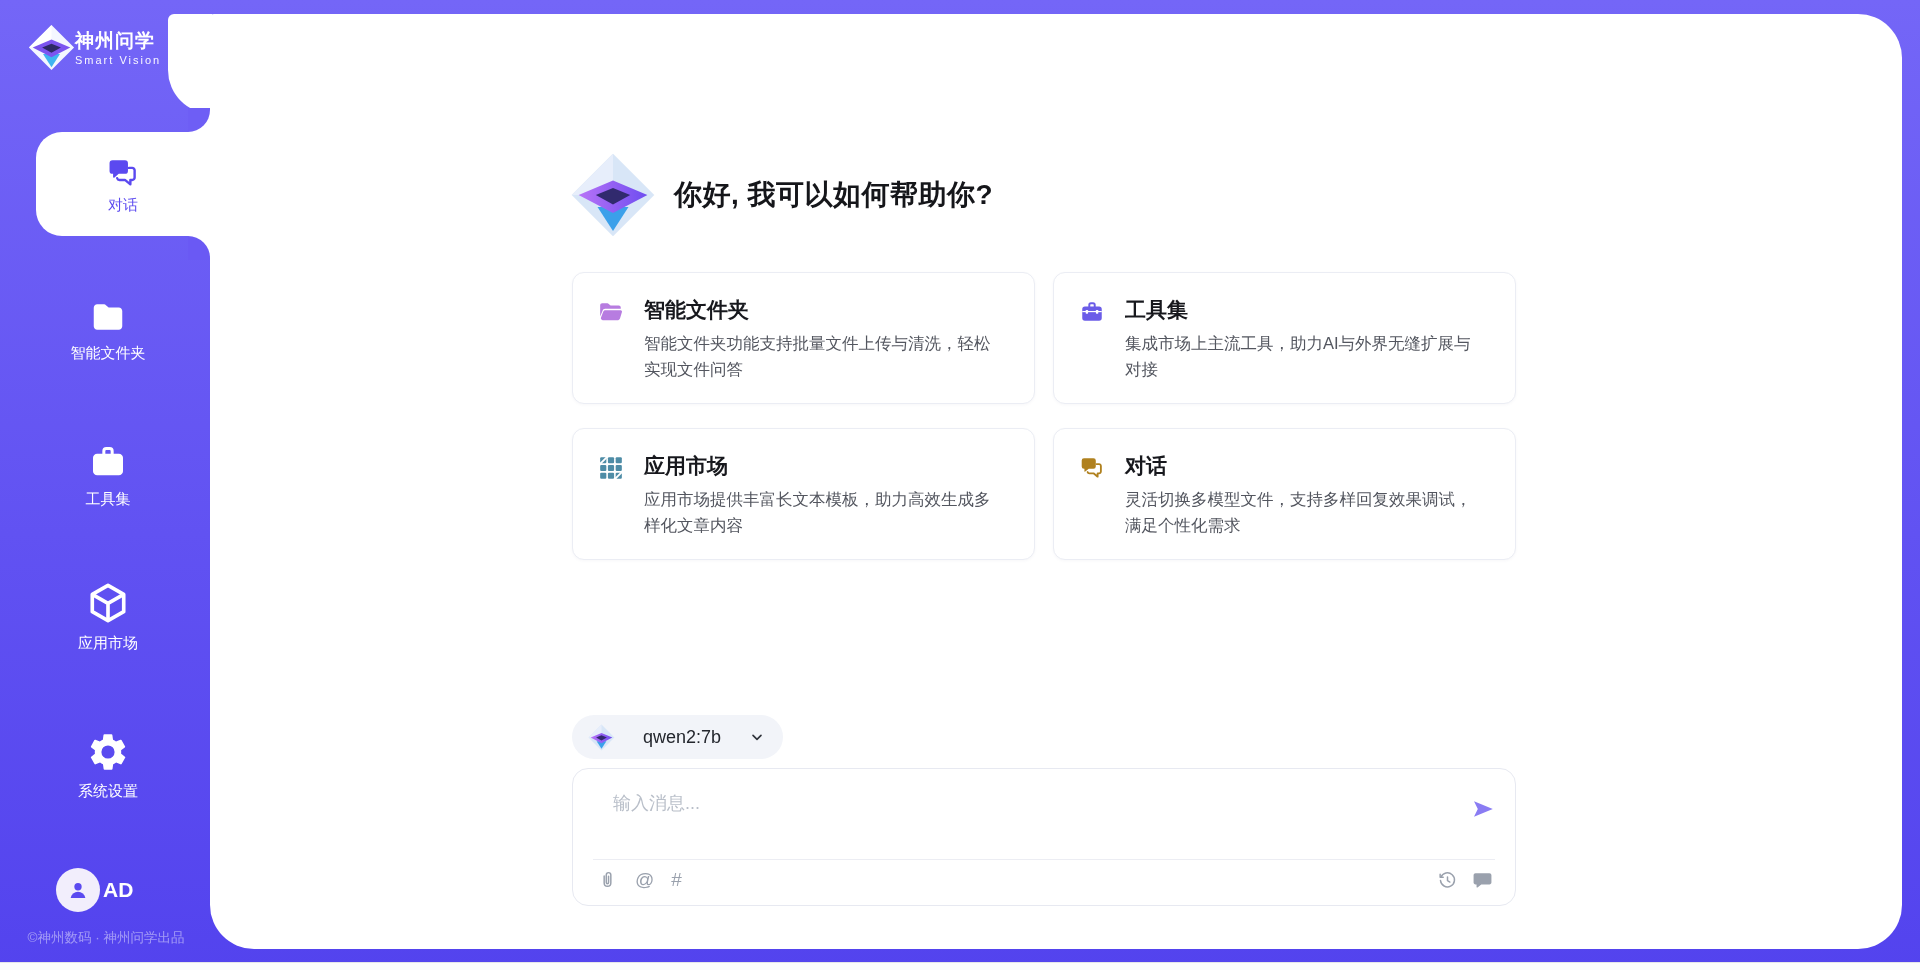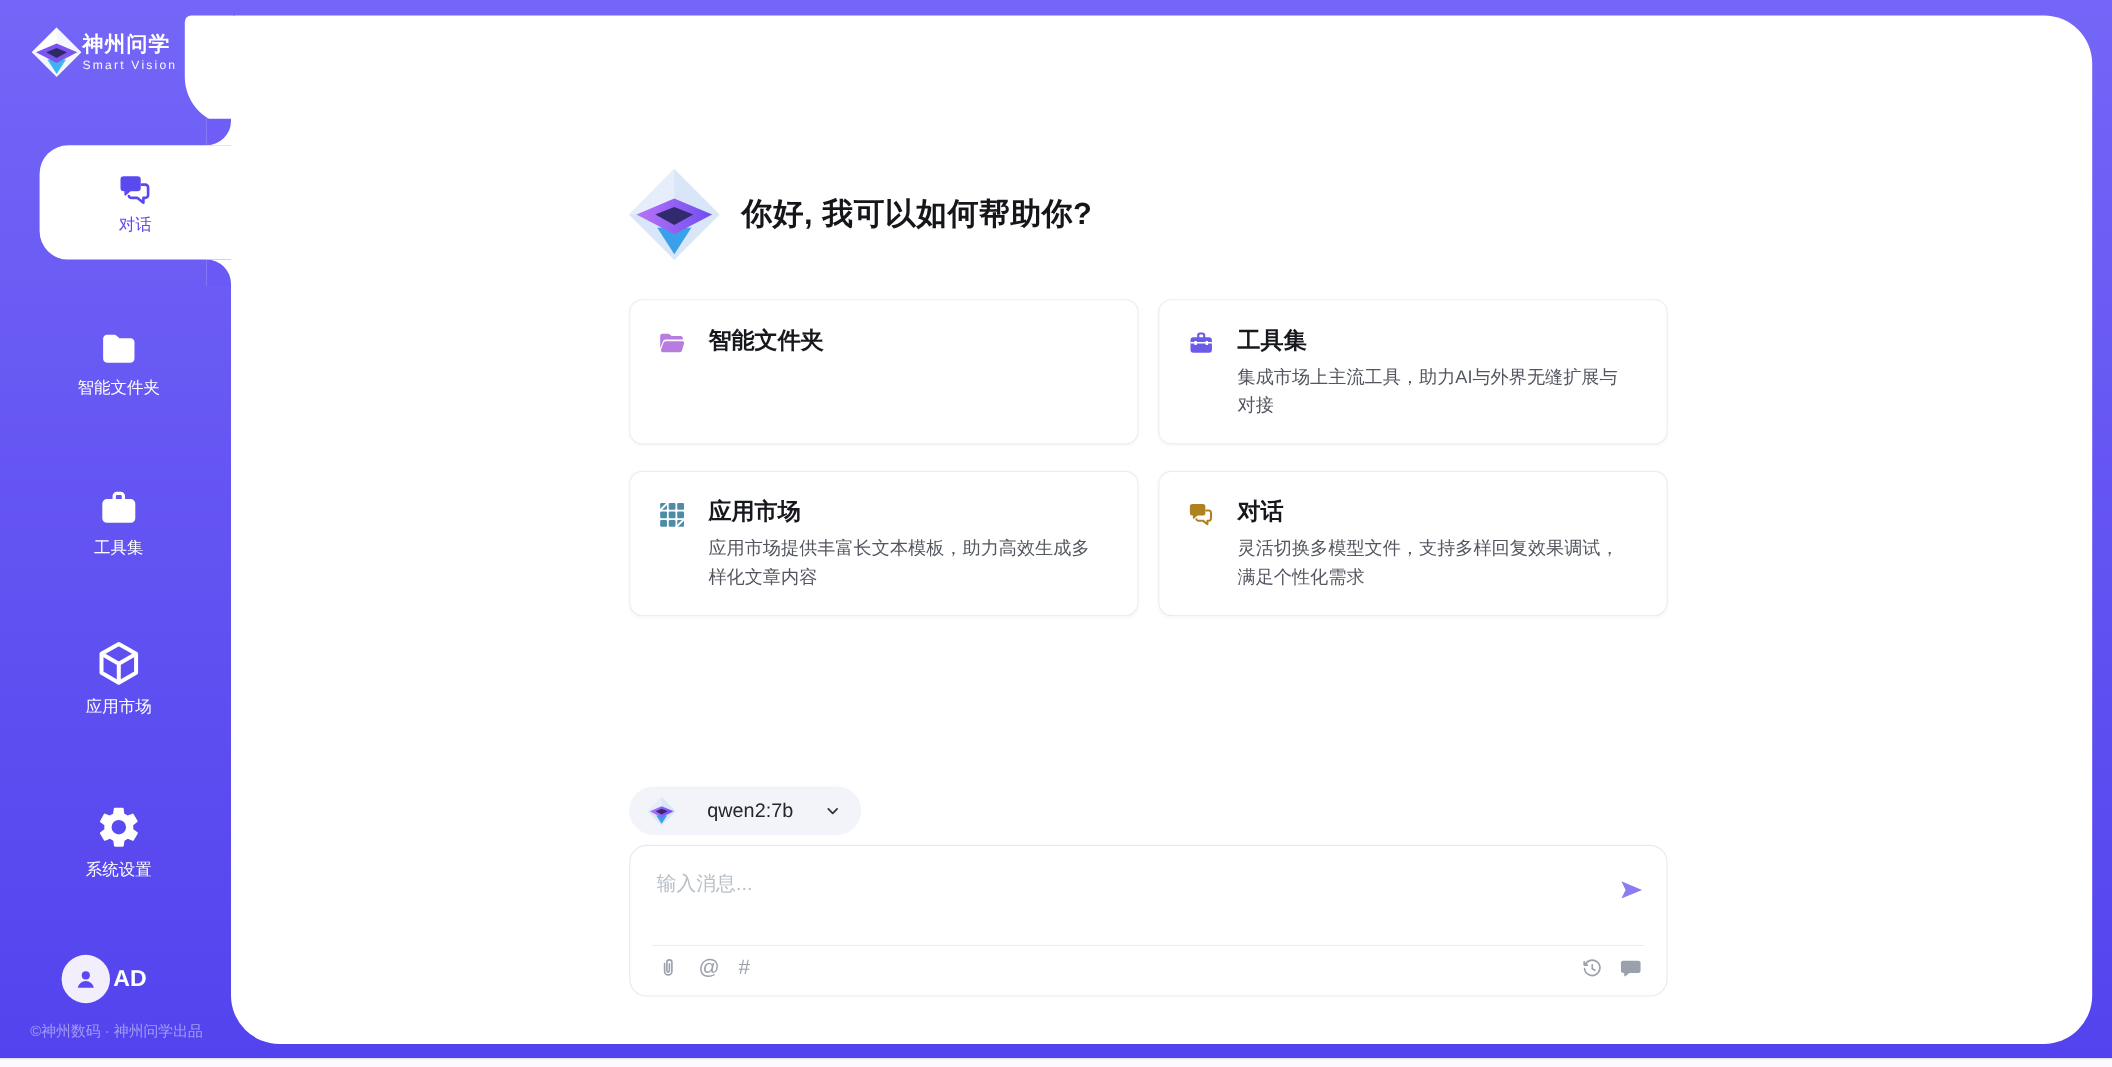--- a/index.html
+++ b/index.html
@@ -52,21 +52,21 @@
   .card-title { font-size:21px; font-weight:700; color:#17181d; margin-bottom:7px; line-height:26px; }
   .card-desc { font-size:16.5px; color:#53565f; line-height:26px; max-width:358px; }
 
   .model-pill { position:absolute; left:572px; top:715px; height:44px; border-radius:22px;
                 background:#f2f4f9; display:inline-flex; align-items:center; gap:28px;
                 padding:0 18px 0 16px; cursor:pointer; }
   .model-name { font-size:18px; color:#23262d; }
 
   .composer { position:absolute; left:572px; top:768px; width:944px; height:138px;
               background:#fff; border:1px solid #e7e9f1; border-radius:16px; }
-  .composer-input { position:absolute; left:24px; top:22px; font-size:18px; color:#b9bfc9; cursor:text; }
+  .composer-input { position:absolute; left:40px; top:22px; font-size:18px; color:#b9bfc9; cursor:text; }
   .send-btn { position:absolute; right:20px; top:28px; width:24px; height:24px; color:#8a7cf3; cursor:pointer; }
   .composer-divider { position:absolute; left:20px; right:20px; top:90px; height:1px; background:#ecedf3; }
   .tools-left { position:absolute; left:24px; top:100px; display:flex; align-items:center; gap:17px; color:#9aa1ad; }
   .tools-right { position:absolute; right:22px; top:101px; display:flex; align-items:center; gap:14px; color:#9aa1ad; }
   .tool-glyph { font-size:19px; font-weight:500; line-height:22px; cursor:pointer; }
   .tool-icon { cursor:pointer; display:grid; place-items:center; }
 
   .bottom-strip { position:absolute; left:0; bottom:0; width:1920px; height:8px;
                   background:#fbfbfd; border-top:1px solid #e4e4ea; }
   svg { display:block; }
@@ -195,20 +195,21 @@
       <span class="card-icon">
         <svg viewBox="0 0 24 24" width="26" height="26">
           <g fill="#b77ce0">
             <path d="M2 5.8C2 4.8 2.8 4 3.8 4h4.9c.5 0 .9.2 1.2.5L11.6 6h7.6c1 0 1.8.8 1.8 1.8v1.2H6.5c-1 0-1.9.7-2.2 1.6L2 16.2V5.8z"></path>
             <path d="M6.7 10.3h14.2c.8 0 1.4.8 1.2 1.6l-1.8 6.2c-.2.8-1 1.4-1.8 1.4H4.3c-1.1 0-1.9-1-1.6-2.1l2.1-5.7c.3-.8 1-1.4 1.9-1.4z"></path>
           </g>
         </svg>
       </span>
       <span class="card-text">
         <div class="card-title">智能文件夹</div>
+        <div class="card-desc">智能文件夹功能支持批量文件上传与清洗，轻松实现文件问答</div>
       </span>
     </div>
 
     <div class="card">
       <span class="card-icon">
         <svg viewBox="0 0 24 24" width="26" height="26">
           <path d="M8.6 7V5.4A2.4 2.4 0 0 1 11 3h2a2.4 2.4 0 0 1 2.4 2.4V7h3.1A2.5 2.5 0 0 1 21 9.5v8a2.5 2.5 0 0 1-2.5 2.5h-13A2.5 2.5 0 0 1 3 17.5v-8A2.5 2.5 0 0 1 5.5 7h3.1zm1.8 0h3.2V5.4a.6.6 0 0 0-.6-.6h-2a.6.6 0 0 0-.6.6V7z" fill="#6b5ce8"></path>
           <g fill="#fff">
               <rect x="6.2" y="10.1" width="2.2" height="3.4" rx=".6"></rect>
               <rect x="15.6" y="10.1" width="2.2" height="3.4" rx=".6"></rect>

